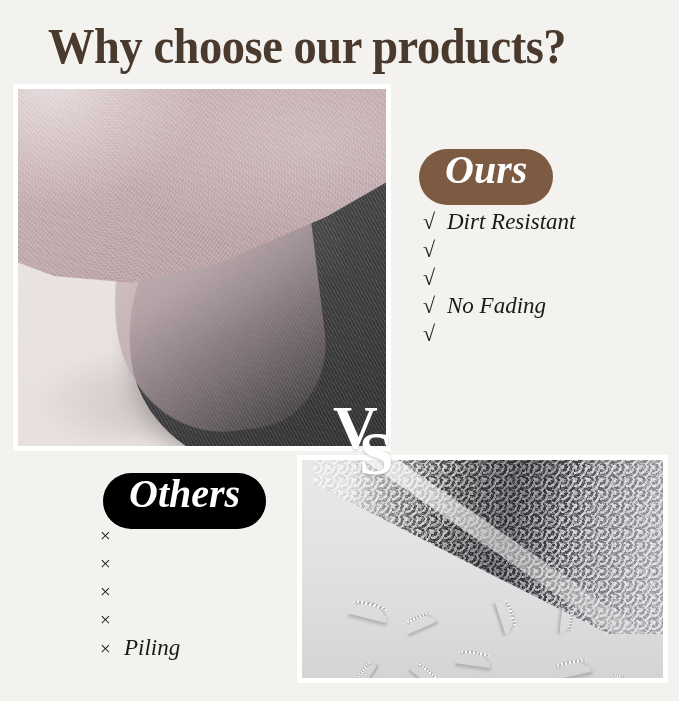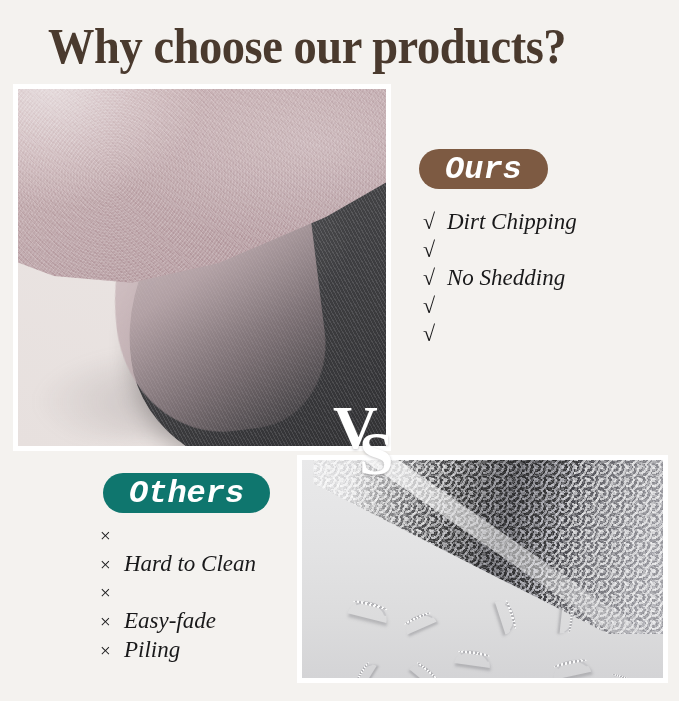--- a/index.html
+++ b/index.html
@@ -240,39 +240,39 @@
     top: 26px;
     font-size: 62px;
   }
 
   
   .badge {
     position: absolute;
     display: inline-block;
     border-radius: 999px;
     color: #ffffff;
-    font-family: Liberation Mono, monospace;
+    font-family: Liberation Serif, serif;
     font-weight: bold;
     font-style: italic;
-    font-size: 32px;
+    font-size: 40px;
     line-height: 38px;
     text-align: center;
-    padding: 2px 26px 0 26px;
+    padding: 2px 26px 16px 26px;
     box-sizing: border-box;
     white-space: nowrap;
   }
   #badge-ours {
     left: 419px;
     top: 149px;
     background: #7d5a42;
   }
   #badge-others {
     left: 103px;
     top: 473px;
-    background: #0f766e;
+    background: #000000;
   }
 
   
   .feature-list {
     position: absolute;
     list-style: none;
     margin: 0;
     padding: 0;
   }
   .feature-list li {
@@ -341,53 +341,51 @@
   <div id="vs-mark">
     <span class="vs-v">V</span>
     <span class="vs-s">S</span>
   </div>
 
   <div id="badge-ours" class="badge">Ours</div>
 
   <ul id="list-ours" class="feature-list">
     <li>
       <span class="mark check">√</span>
-      <span>Dirt Chipping</span>
-    </li>
-    <li>
-      <span class="mark check">√</span>
-    </li>
-    <li>
-      <span class="mark check">√</span>
-      <span>No Shedding</span>
-    </li>
-    <li>
-      <span class="mark check">√</span>
+      <span>Dirt Resistant</span>
+    </li>
+    <li>
+      <span class="mark check">√</span>
+    </li>
+    <li>
+      <span class="mark check">√</span>
+    </li>
+    <li>
+      <span class="mark check">√</span>
+      <span>No Fading</span>
     </li>
     <li>
       <span class="mark check">√</span>
     </li>
   </ul>
 
   <div id="badge-others" class="badge">Others</div>
 
   <ul id="list-others" class="feature-list">
     <li>
       <span class="mark cross">×</span>
     </li>
     <li>
       <span class="mark cross">×</span>
-      <span>Hard to Clean</span>
-    </li>
-    <li>
-      <span class="mark cross">×</span>
-    </li>
-    <li>
-      <span class="mark cross">×</span>
-      <span>Easy-fade</span>
+    </li>
+    <li>
+      <span class="mark cross">×</span>
+    </li>
+    <li>
+      <span class="mark cross">×</span>
     </li>
     <li>
       <span class="mark cross">×</span>
       <span>Piling</span>
     </li>
   </ul>
 
 </div>
 
 </body></html>

